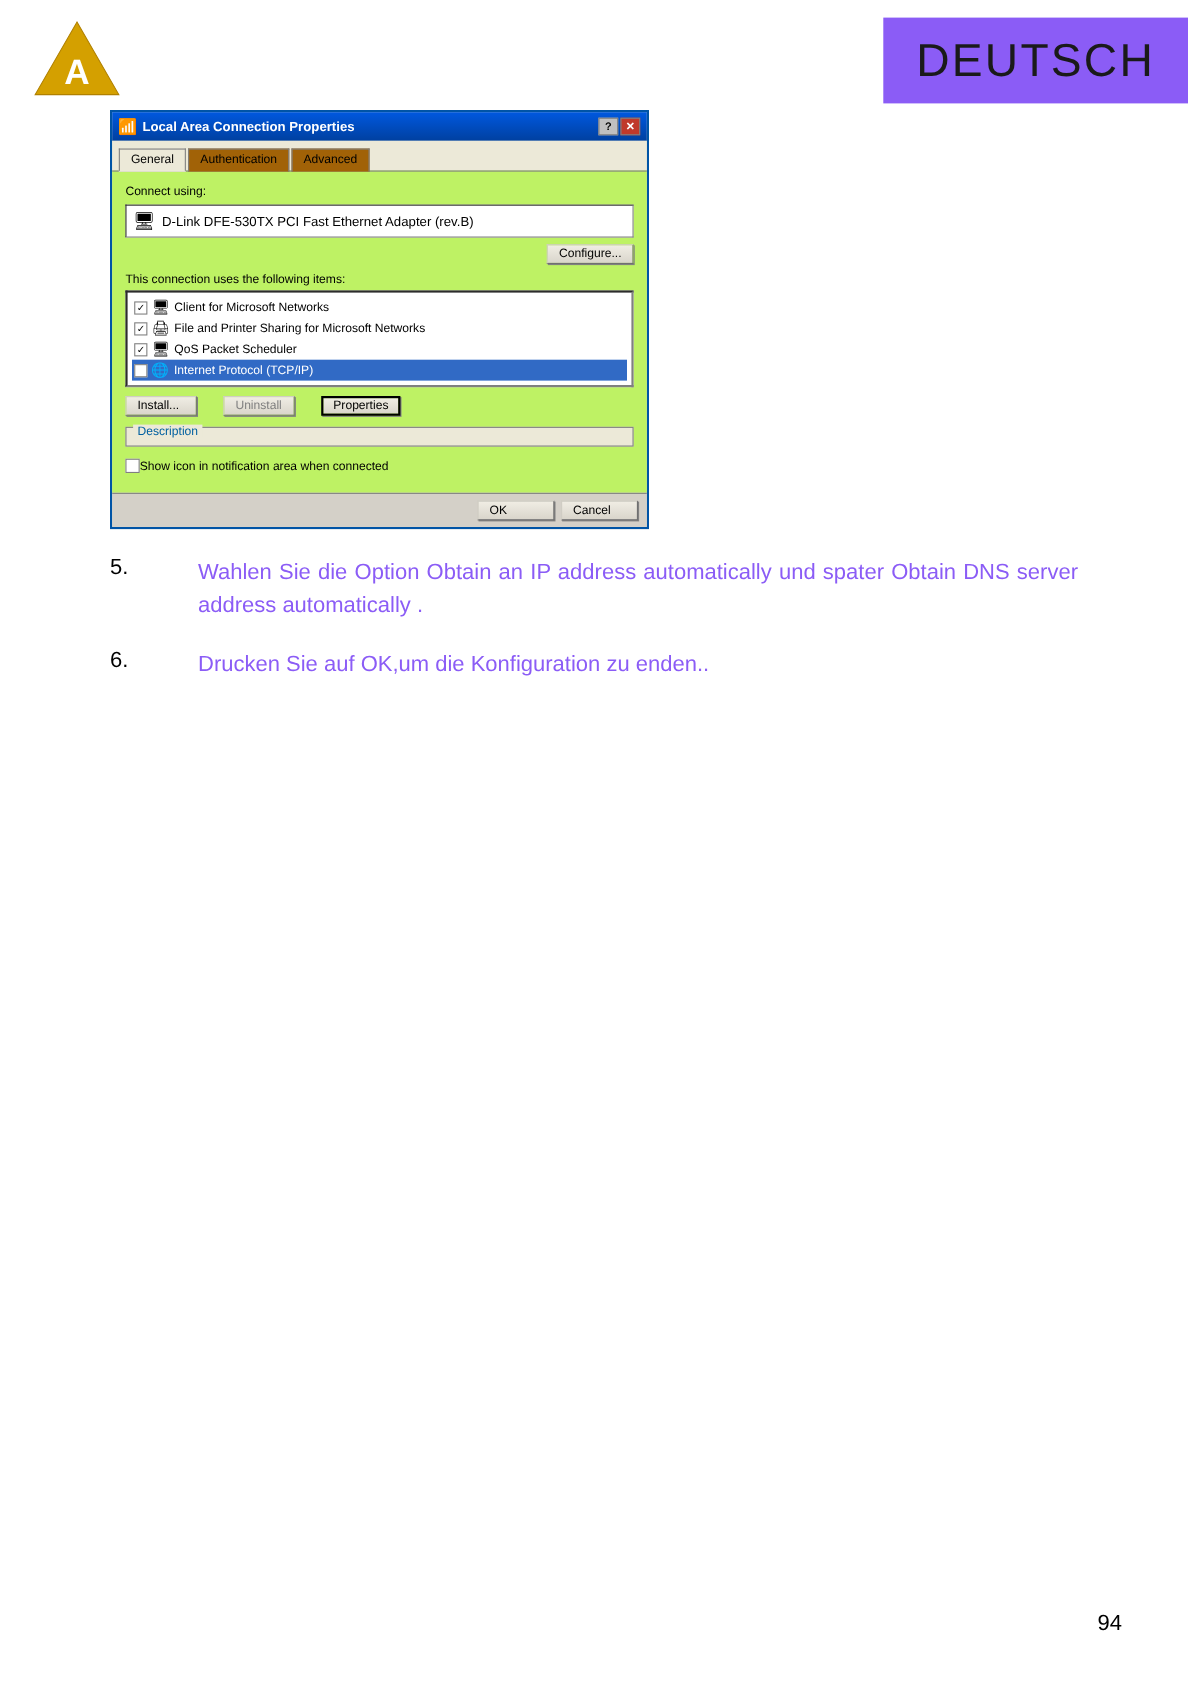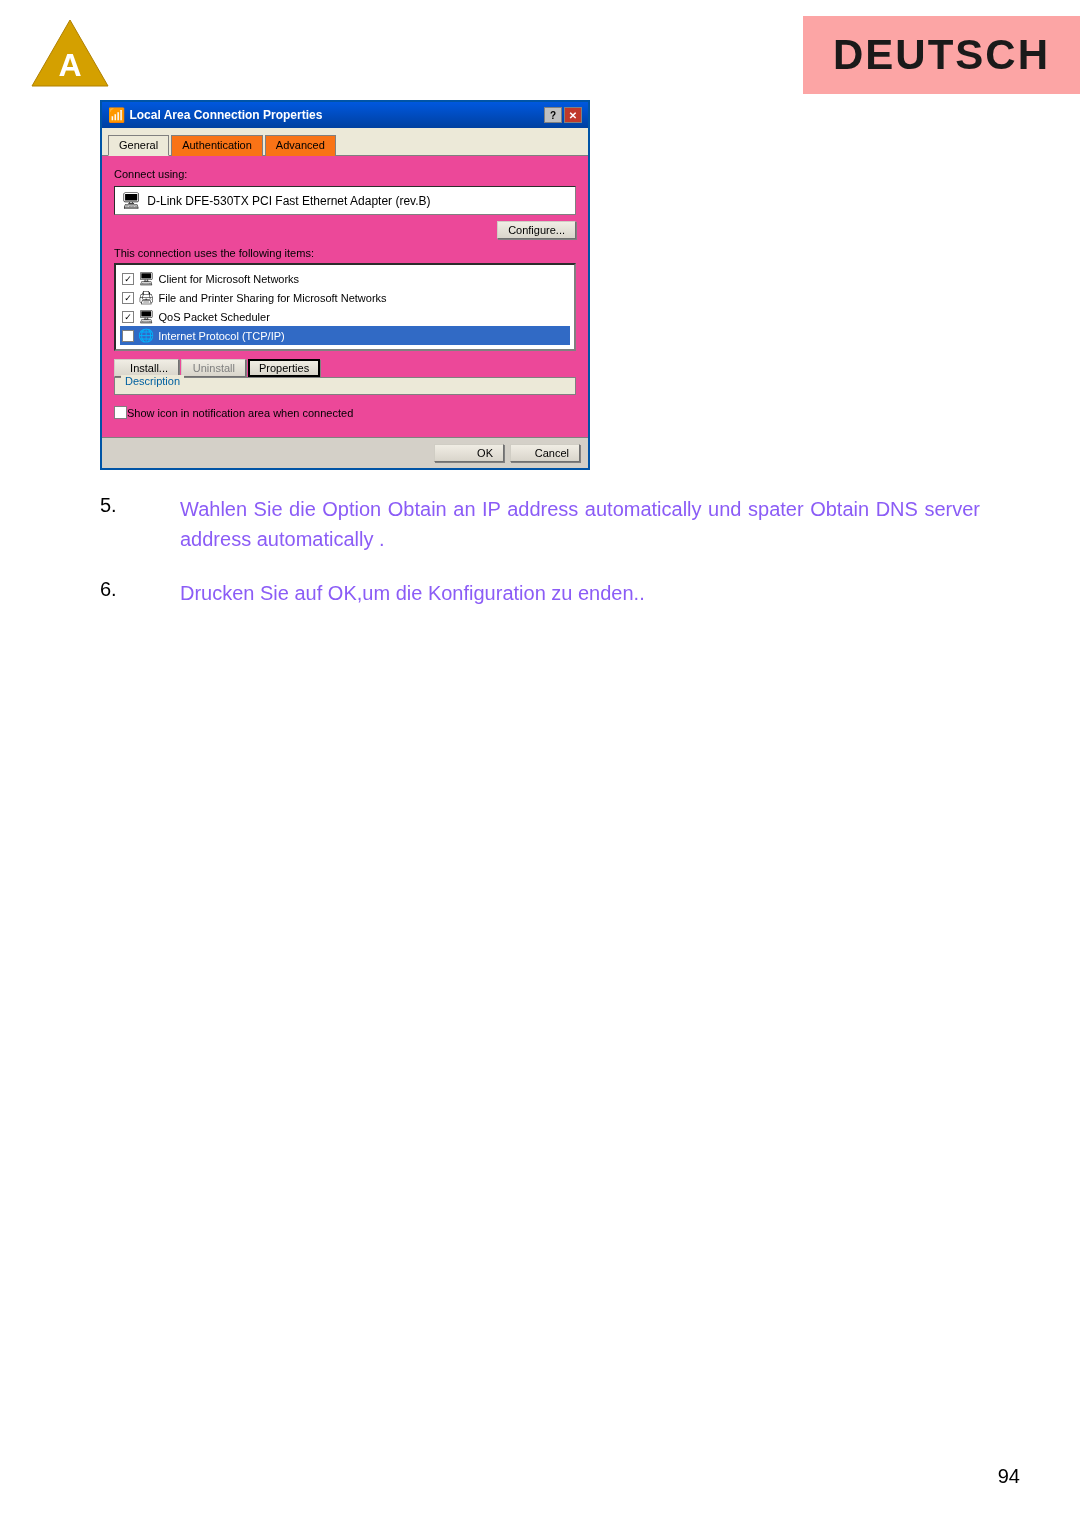--- a/index.html
+++ b/index.html
@@ -28,24 +28,24 @@
     .logo-area {
       padding: 20px 30px;
     }
 
     .logo-triangle {
       width: 80px;
       height: 70px;
     }
 
     .deutsch-badge {
-      background: #fca5a5;
+      background: #8b5cf6;
       color: #1a1a1a;
       font-size: 42px;
-      font-weight: bold;
+      font-weight: normal;
       padding: 15px 30px;
       letter-spacing: 2px;
     }
 
     
     .main-content {
       position: absolute;
       top: 100px;
       left: 100px;
       width: 880px;
@@ -119,42 +119,42 @@
     
     .tabs-row {
       display: flex;
       padding: 6px 6px 0 6px;
       background: #ece9d8;
       gap: 2px;
     }
 
     .tab {
       padding: 3px 10px;
-      background: #f97316;
+      background: #a16207;
       border: 1px solid #808080;
       border-bottom: none;
       cursor: pointer;
       font-size: 11px;
       font-family: 'Tahoma', Arial, sans-serif;
       color: #000;
       position: relative;
       top: 1px;
     }
 
     .tab.active {
       background: #ece9d8;
       border-bottom: 1px solid #ece9d8;
       z-index: 2;
       padding-bottom: 4px;
     }
 
     
     .dialog-body {
       padding: 12px 12px 8px 12px;
-      background: #ec4899;
+      background: #bef264;
       border-top: 1px solid #808080;
     }
 
     .section-label {
       font-size: 11px;
       margin-bottom: 6px;
       color: #000;
     }
 
     .adapter-row {
@@ -185,21 +185,21 @@
     .win-button {
       background: linear-gradient(to bottom, #f0ede4 0%, #d9d5cb 100%);
       border: 1px solid #707070;
       border-top-color: #d0cdc4;
       border-left-color: #d0cdc4;
       padding: 2px 10px;
       font-size: 11px;
       font-family: 'Tahoma', Arial, sans-serif;
       cursor: pointer;
       min-width: 65px;
-      text-align: right;
+      text-align: left;
       color: #000;
       box-shadow: 1px 1px 0 #808080;
     }
 
     .win-button.default-btn {
       border: 2px solid #000;
       padding: 1px 9px;
     }
 
     .win-button:disabled {
@@ -245,21 +245,22 @@
       flex-shrink: 0;
     }
 
     .item-icon {
       font-size: 13px;
       flex-shrink: 0;
     }
 
     .buttons-row {
       display: flex;
-      gap: 2px;
+      gap: 24px;
+      margin-bottom: 10px;
     }
 
     .description-group {
       border: 1px solid #808080;
       margin-bottom: 10px;
       background: #ece9d8;
     }
 
     .description-legend {
       font-size: 11px;

